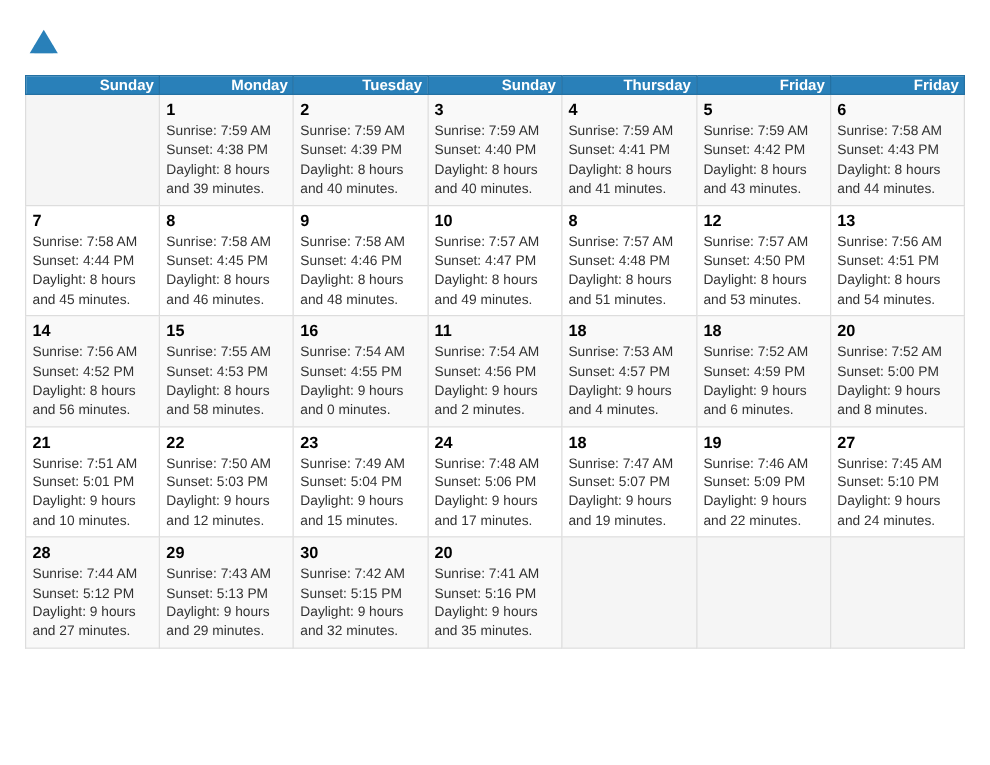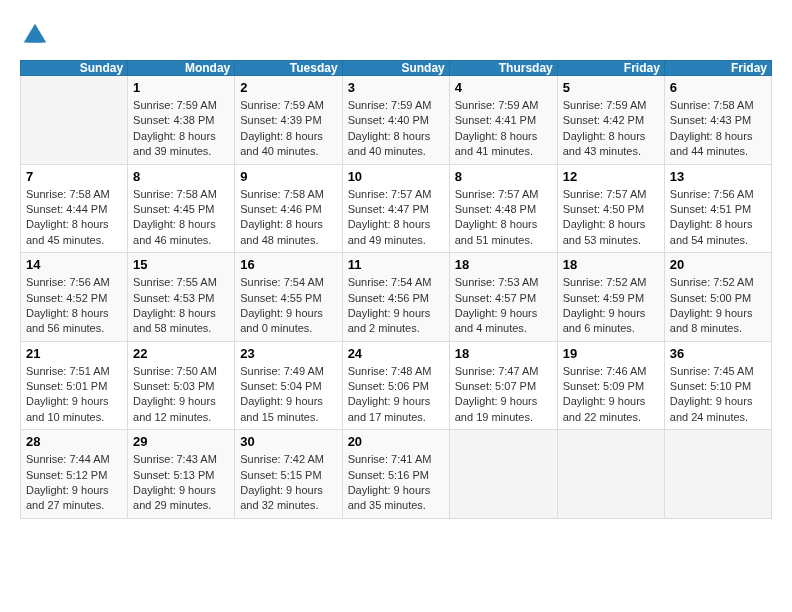--- a/index.html
+++ b/index.html
@@ -232,21 +232,21 @@
         </td>
         <td>
           <div class="day-number">18</div>
           <div class="day-info">Sunrise: 7:47 AM<br>Sunset: 5:07 PM<br>Daylight: 9 hours and 19 minutes.</div>
         </td>
         <td>
           <div class="day-number">19</div>
           <div class="day-info">Sunrise: 7:46 AM<br>Sunset: 5:09 PM<br>Daylight: 9 hours and 22 minutes.</div>
         </td>
         <td>
-          <div class="day-number">36</div>
+          <div class="day-number">27</div>
           <div class="day-info">Sunrise: 7:45 AM<br>Sunset: 5:10 PM<br>Daylight: 9 hours and 24 minutes.</div>
         </td>
       </tr>
       <tr>
         <td>
           <div class="day-number">28</div>
           <div class="day-info">Sunrise: 7:44 AM<br>Sunset: 5:12 PM<br>Daylight: 9 hours and 27 minutes.</div>
         </td>
         <td>
           <div class="day-number">29</div>

